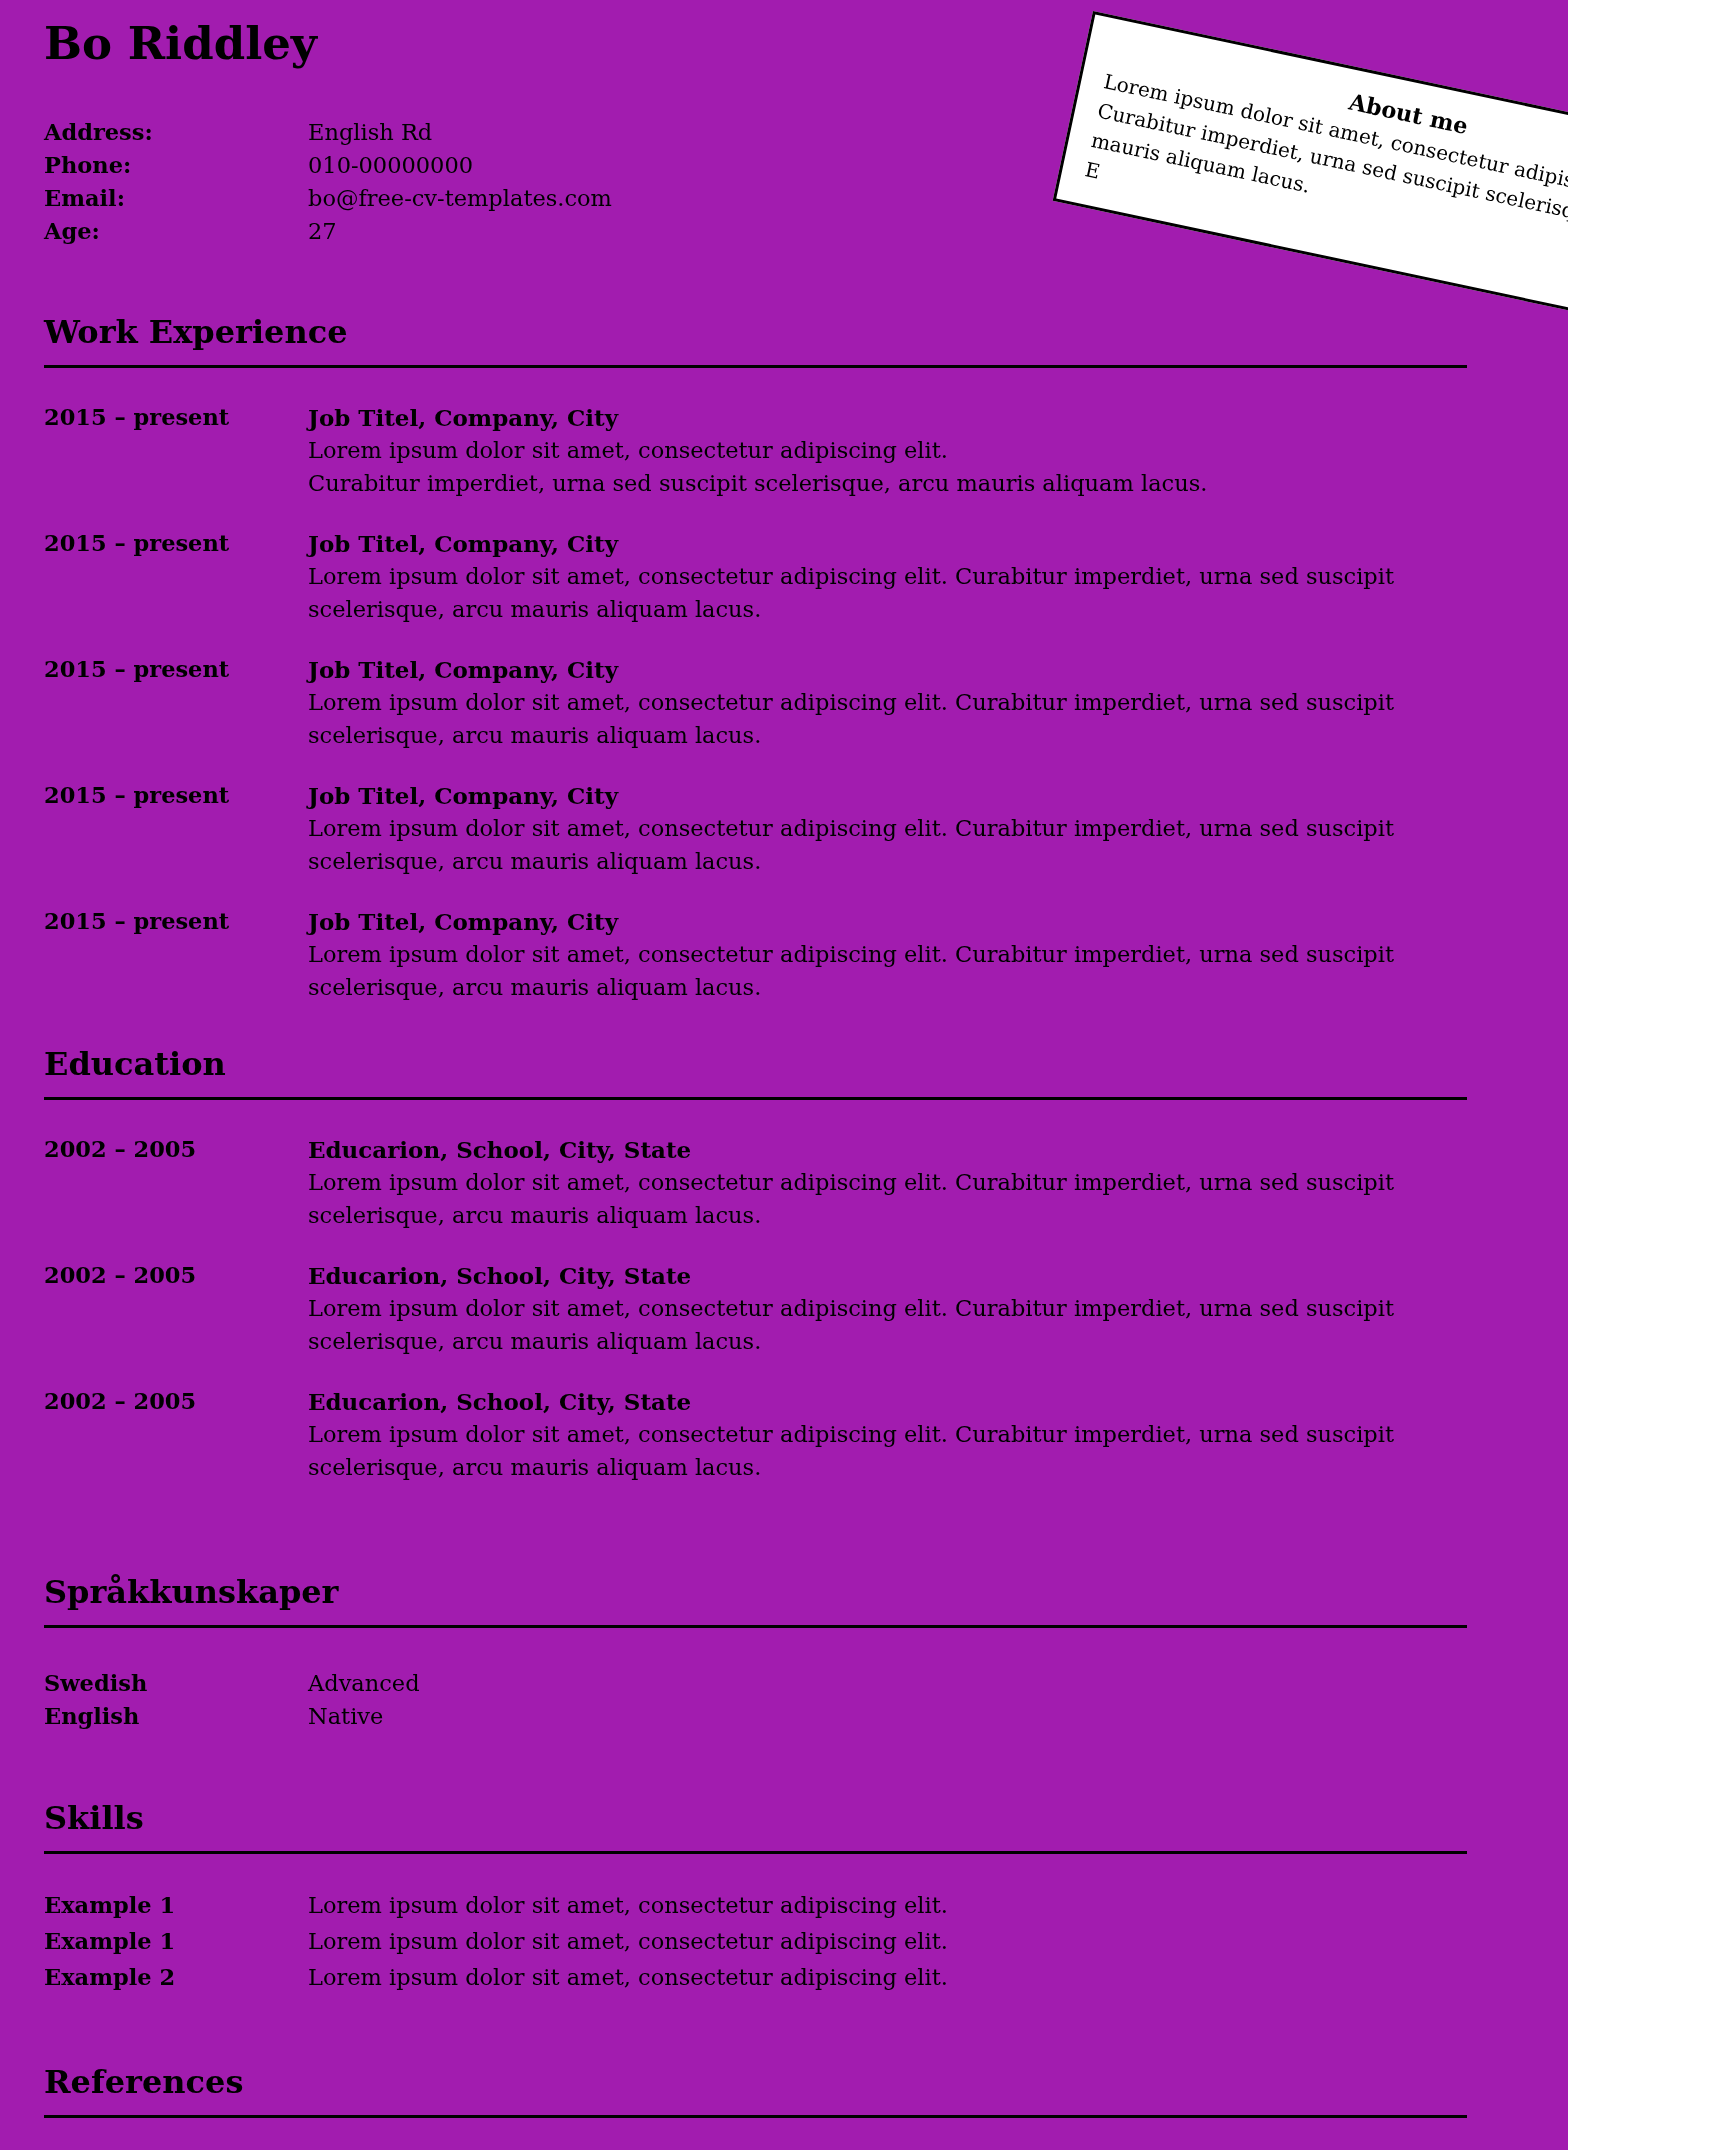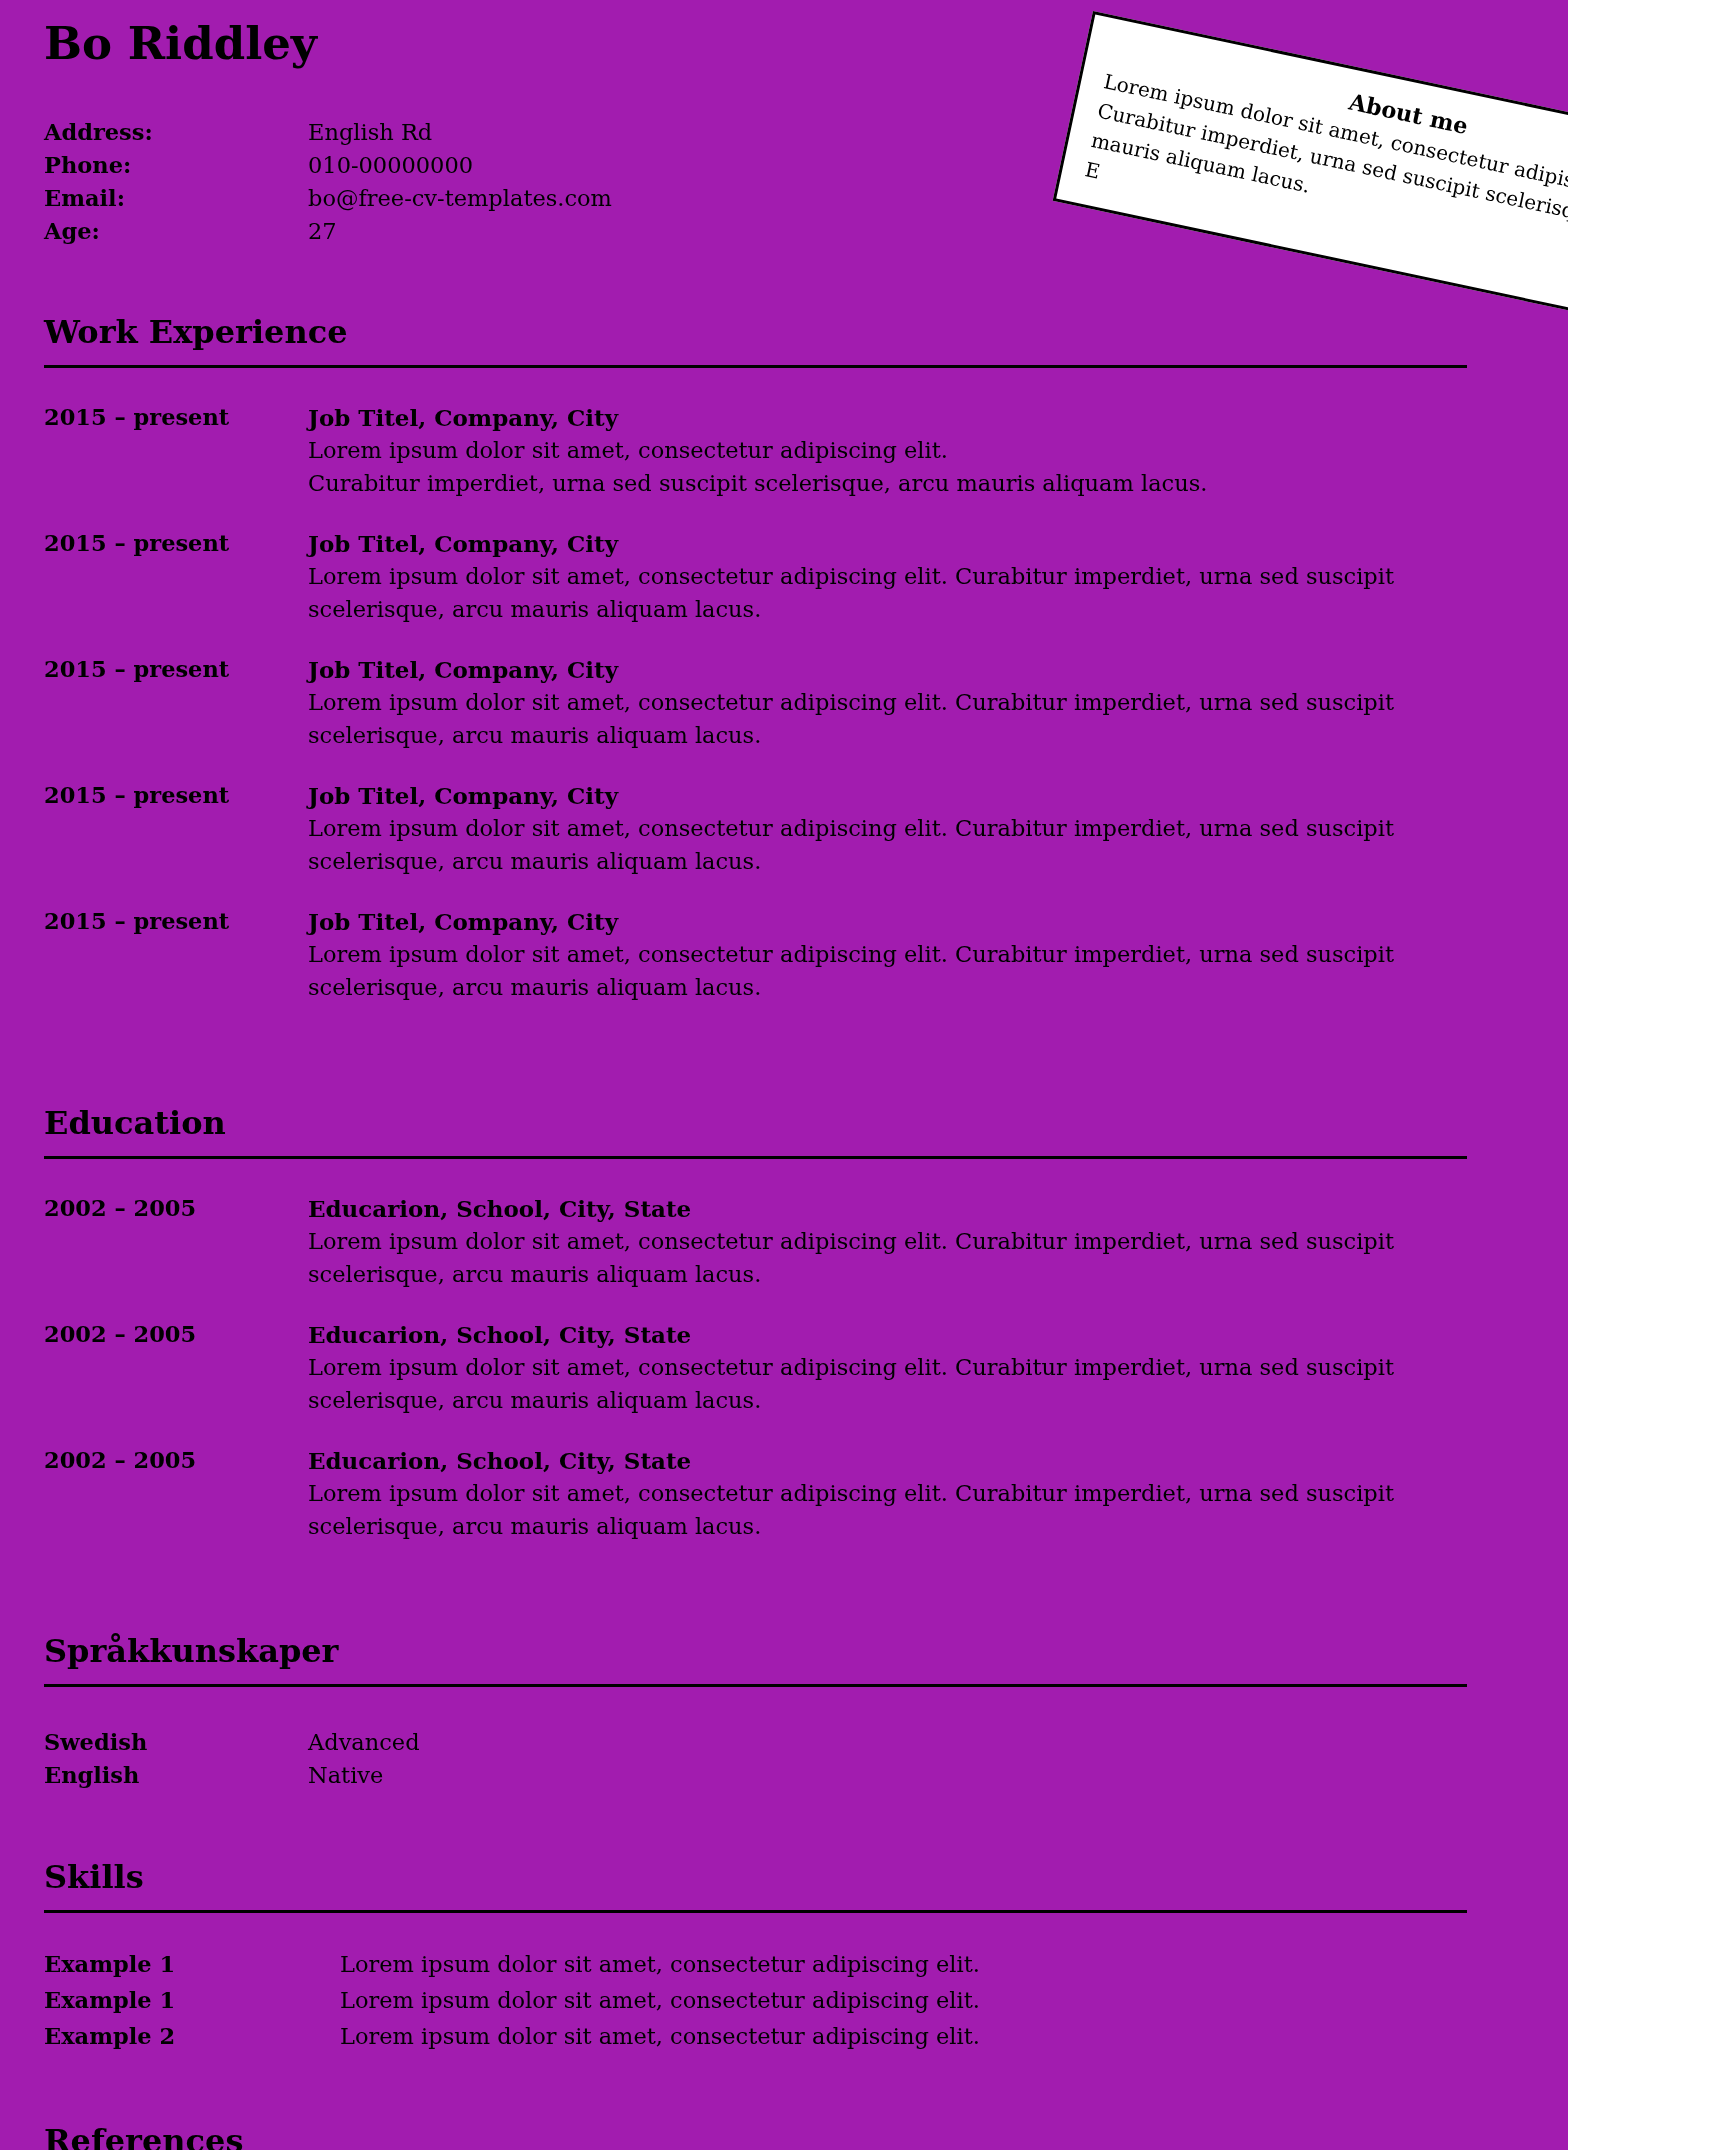--- a/index.html
+++ b/index.html
@@ -25,35 +25,35 @@
   .col-label { font-weight:bold; }
   .col-value { font-weight:normal; }
 
   section h2 {
     font-size:32px; line-height:37px; font-weight:bold;
     padding-bottom:14px;
     border-bottom:3px solid #000;
     margin-bottom:33px;
   }
   .section-work { margin-top:66px; }
-  .section-education { margin-top:101px; }
+  .section-education { margin-top:42px; }
   .section-languages { margin-top:90px; }
   .section-skills { margin-top:67px; }
   .section-references { margin-top:69px; }
   .section-languages h2 { margin-bottom:39px; }
   .section-skills h2 { }
   .section-references h2 { margin-bottom:27px; }
 
   .entry { margin-bottom:27px; font-size:22.5px; }
   .entry .col-label { line-height:33px; }
   .entry-title { font-weight:bold; font-size:23px; line-height:33px; }
   .entry-text { font-size:22.5px; line-height:33px; max-width:1311px; }
 
   .lrow { font-size:22.5px; line-height:33px; }
-  .srow { font-size:22.5px; line-height:36px;gap:32px; }
+  .srow { font-size:22.5px; line-height:36px; }
   .refs-text { font-size:22.5px; line-height:33px; }
 
   .about-box {
     position:absolute;
     left:1093px; top:11.2px;
     width:660px;
     background:#fff;
     border:3.7px solid #000;
     padding:16.5px 22.5px 19.5px 22.5px;
     transform:rotate(12deg);

